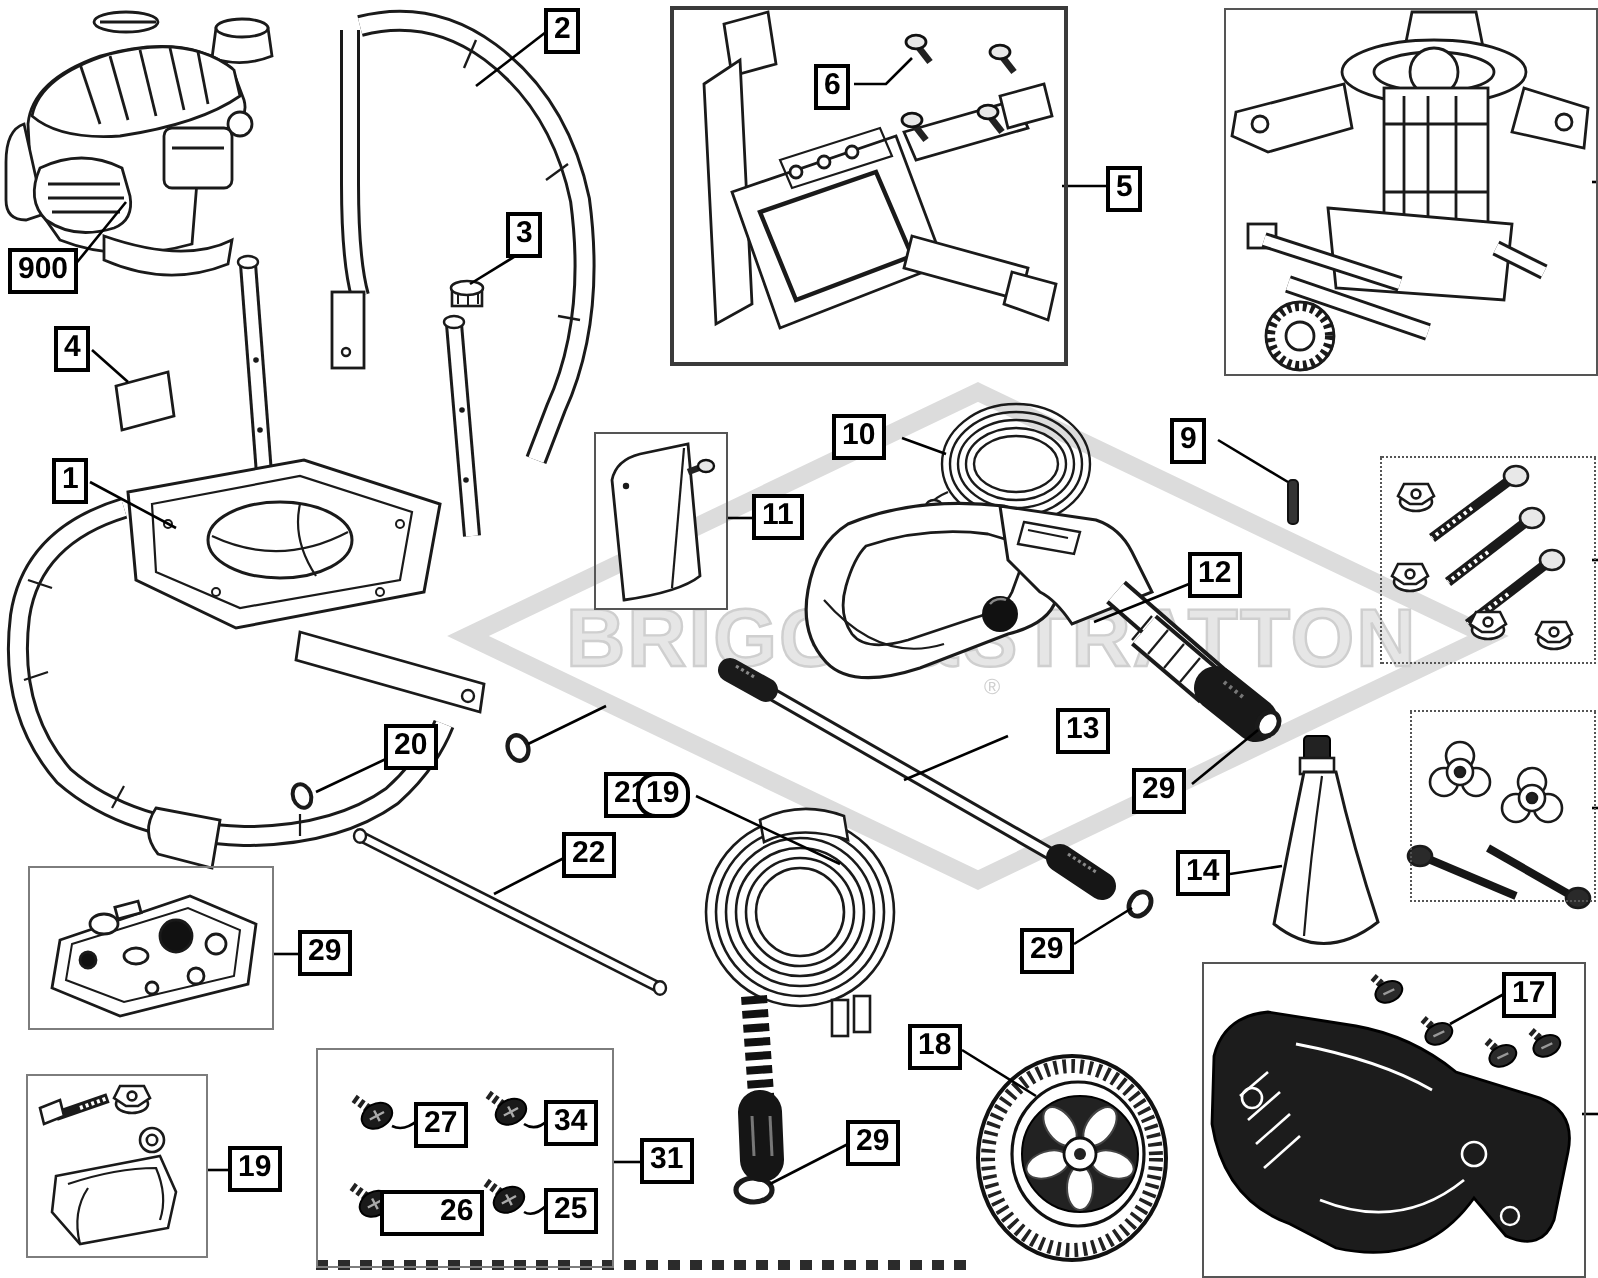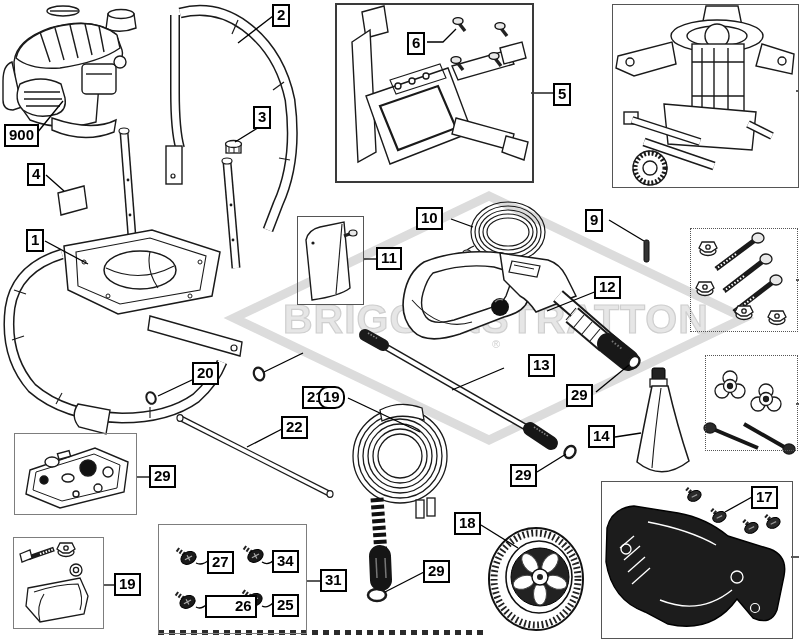--- a/index.html
+++ b/index.html
@@ -487,18 +487,18 @@
   <div class="callout" style="left:302px;top:338px;margin-top:48px;">21</div>
   <div class="callout" style="left:281px;top:416px;">22</div>
   <div class="callout" style="left:318px;top:386px;border-radius:10px;">19</div>
   <div class="callout" style="left:423px;top:560px;">29</div>
   <div class="callout" style="left:454px;top:512px;">18</div>
   <div class="callout" style="left:149px;top:465px;">29</div>
   <div class="callout" style="left:510px;top:464px;">29</div>
   <div class="callout" style="left:320px;top:569px;">31</div>
   <div class="callout" style="left:272px;top:550px;">34</div>
   <div class="callout" style="left:207px;top:551px;">27</div>
-  <div class="callout" style="left:205px;top:595px;padding-left:28px;">26</div>
+  <div class="callout" style="left:190px;top:595px;padding-left:28px;">26</div>
   <div class="callout" style="left:272px;top:594px;">25</div>
   <div class="callout" style="left:114px;top:573px;">19</div>
   <div class="callout" style="left:751px;top:486px;">17</div>
 
 </div>
 
 </body></html>

